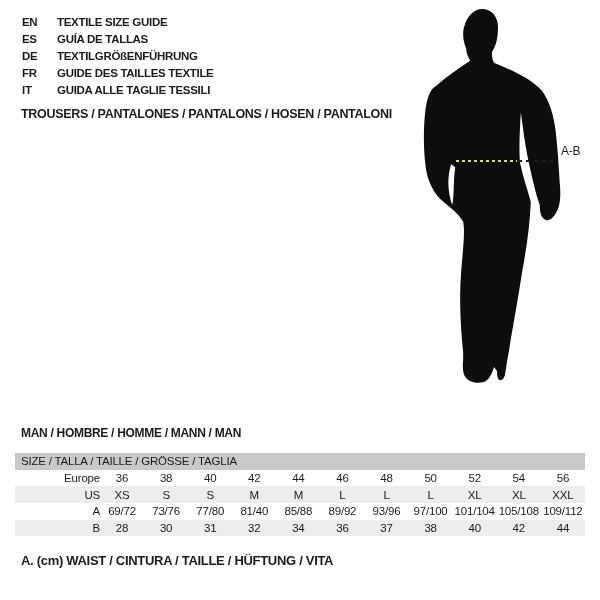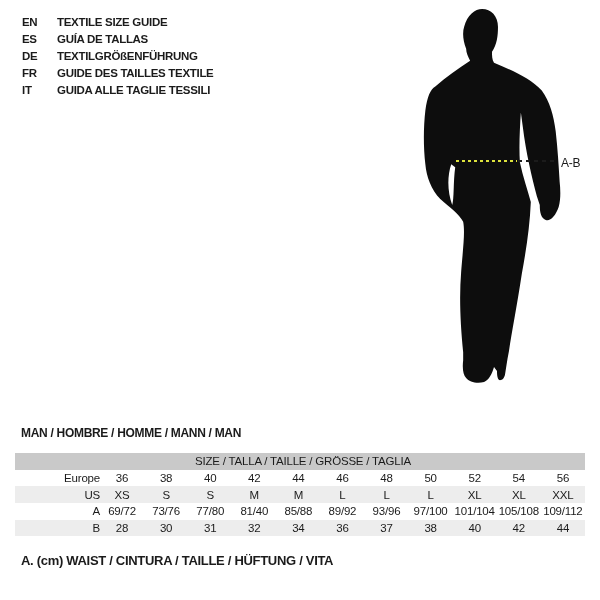--- a/index.html
+++ b/index.html
@@ -34,38 +34,38 @@
   .figure-wrap svg{display:block;width:100%;height:100%;}
   .measure-yellow{
     position:absolute;left:456px;top:160px;width:61px;height:2px;
     background:repeating-linear-gradient(90deg,var(--measure-yellow) 0 3px,transparent 3px 6px);
   }
   .measure-black{
     position:absolute;left:518px;top:160px;width:40px;height:2px;
     background:repeating-linear-gradient(90deg,var(--measure-black) 0 4px,transparent 4px 8px);
   }
   .measure-label{
-    position:absolute;left:561px;top:156px;
+    position:absolute;left:561px;top:144px;
     font-size:12px;font-weight:normal;letter-spacing:-0.2px;
   }
   
   .section-title{
     position:absolute;left:21px;top:426px;
     font-size:12px;font-weight:bold;letter-spacing:-0.3px;
   }
   
   table.size-table{
     position:absolute;left:15px;top:453px;width:570px;
     border-collapse:collapse;table-layout:fixed;
     font-size:11.5px;letter-spacing:-0.2px;
   }
   table.size-table td{height:16.7px;text-align:center;padding:0;vertical-align:middle;}
   table.size-table td.row-label{text-align:right;padding-left:6px;}
   table.size-table tr.head td{
-    background:var(--header-row-bg);text-align:center;padding-left:6px;
+    background:var(--header-row-bg);text-align:left;padding-left:6px;
   }
   table.size-table tr.alt td{background:var(--alt-row-bg);}
   
   .footnotes{position:absolute;left:21px;top:552px;}
   .footnote{font-size:13px;font-weight:bold;line-height:17.5px;letter-spacing:-0.3px;}
 </style>
 </head>
 <body>
 
 <div class="canvas">
@@ -86,20 +86,21 @@
     <div class="lang-row">
       <span class="code">FR</span>
       <span class="label">GUIDE DES TAILLES TEXTILE</span>
     </div>
     <div class="lang-row">
       <span class="code">IT</span>
       <span class="label">GUIDA ALLE TAGLIE TESSILI</span>
     </div>
   </div>
 
+  <div class="garment-title">TROUSERS / PANTALONES / PANTALONS / HOSEN / PANTALONI</div>
 
   <div class="figure-wrap">
     <svg viewBox="0 0 150 390" xmlns="http://www.w3.org/2000/svg">
       <path fill="var(--silhouette)" fill-rule="evenodd" d="
         M 62,7
         C 71,7 78,14 78,25
         C 78,34 77,43 72,50
         C 72,54 72,58 74,61
         C 93,69 111,77 122,89
         C 130,100 134,114 136,130

